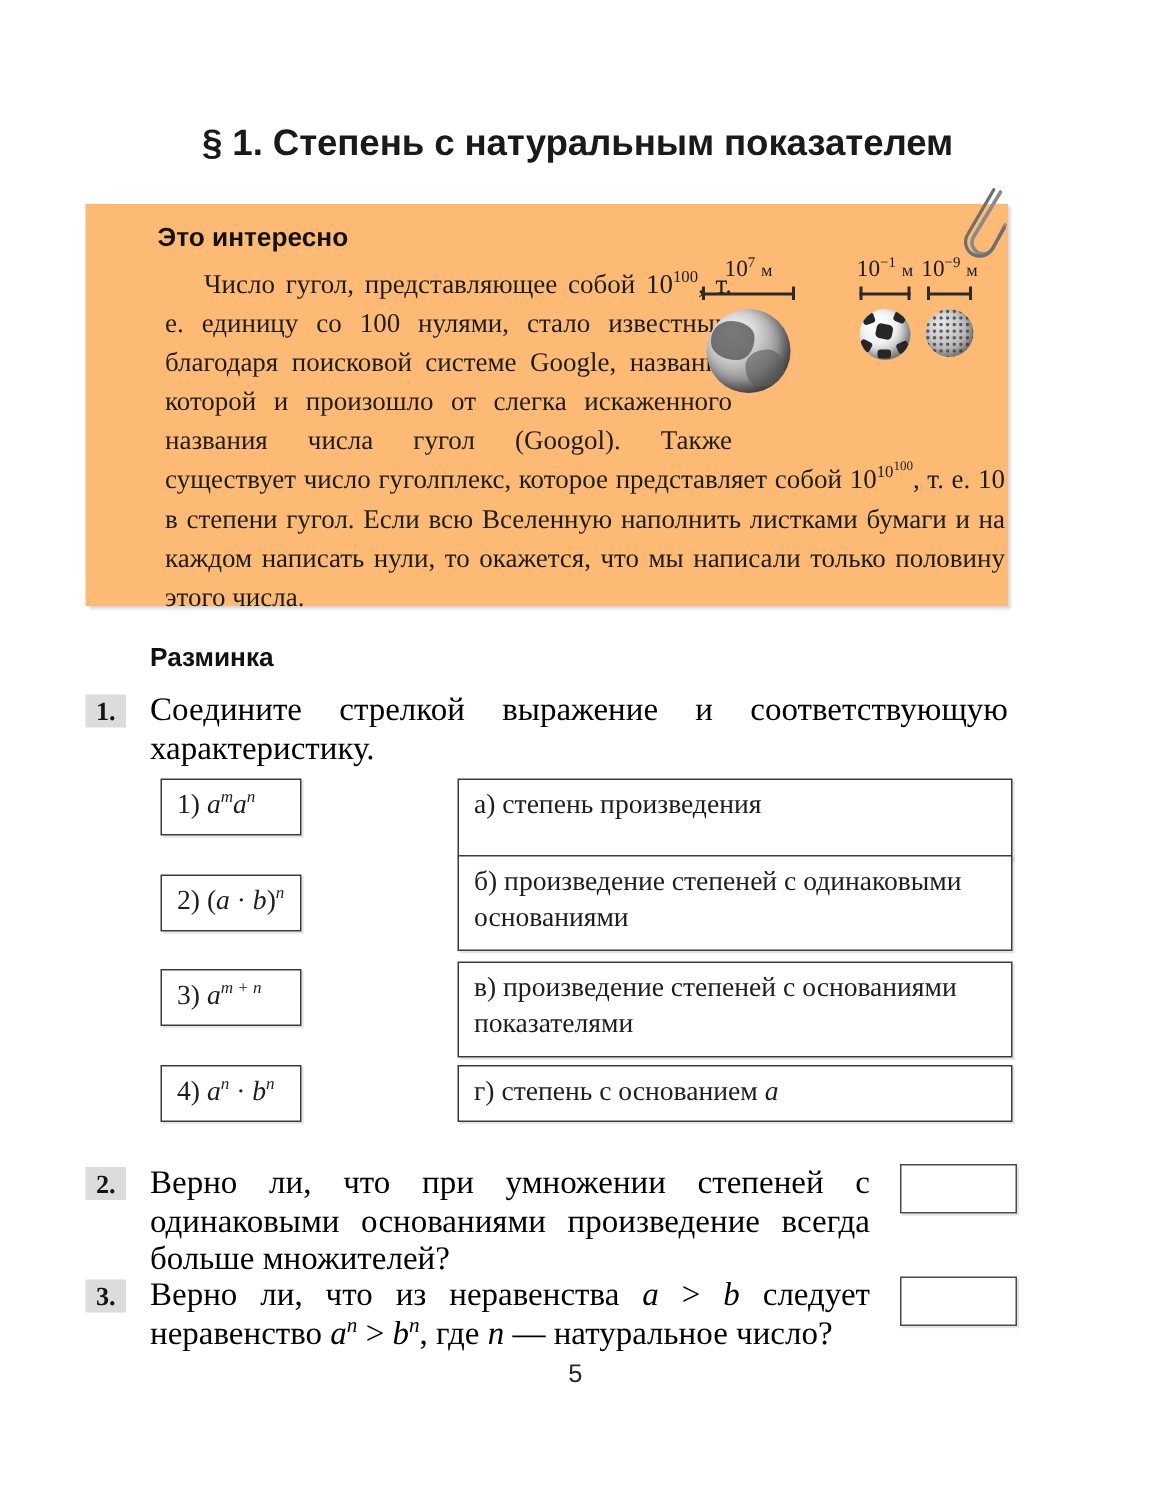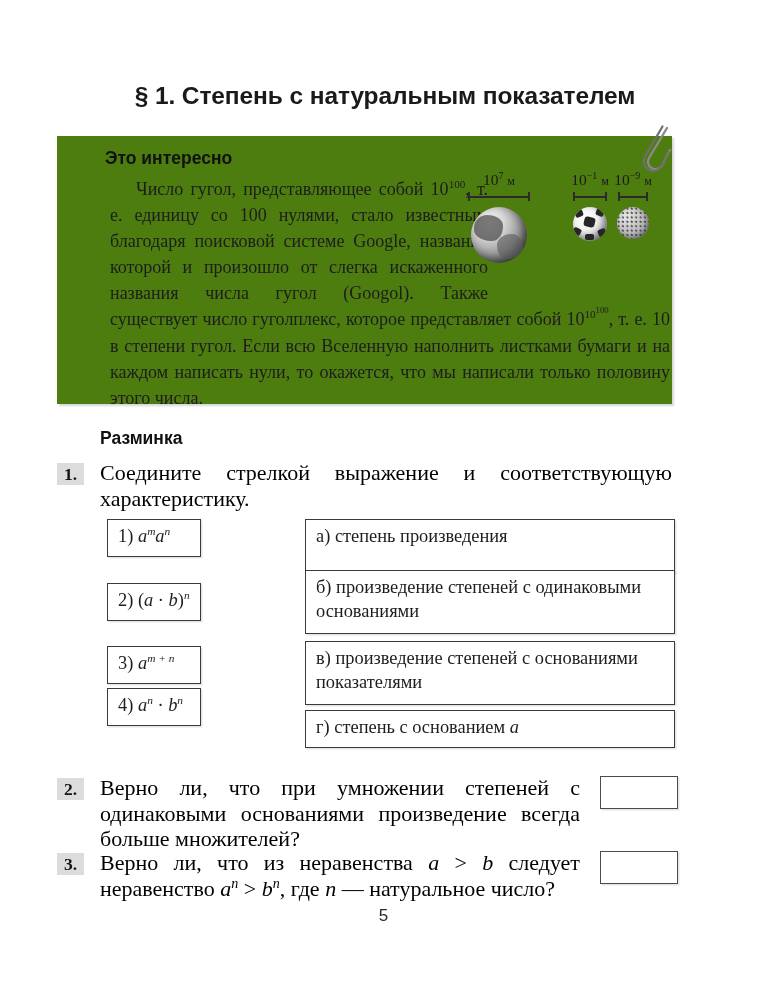--- a/index.html
+++ b/index.html
@@ -38,21 +38,21 @@
   }
   .title .ln { display: block; }
 
   
   .info-box {
     position: absolute;
     left: 57px;
     top: 136px;
     width: 615px;
     height: 268px;
-    background: #4d7c0f;
+    background: #fdba74;
     box-shadow: 2px 2px 2px rgba(0,0,0,0.16);
     box-sizing: border-box;
   }
   .info-heading {
     position: absolute;
     left: 48px;
     top: 12px;
     font-family: "Liberation Sans", sans-serif;
     font-weight: bold;
     font-size: 17.5px;
@@ -344,21 +344,21 @@
 
   <div class="mbox left" style="left:107px; top:519px; height:38px;">
     <span>1) </span><i>a</i><sup>m</sup><i>a</i><sup>n</sup>
   </div>
   <div class="mbox left" style="left:107px; top:583px; height:38px;">
     <span>2) </span><span>(</span><i>a</i><span> · </span><i>b</i><span>)</span><sup>n</sup>
   </div>
   <div class="mbox left" style="left:107px; top:646px; height:38px;">
     <span>3) </span><i>a</i><sup>m + n</sup>
   </div>
-  <div class="mbox left" style="left:107px; top:688px; height:38px;">
+  <div class="mbox left" style="left:107px; top:710px; height:38px;">
     <span>4) </span><i>a</i><sup>n</sup><span> · </span><i>b</i><sup>n</sup>
   </div>
 
   <div class="mbox right" style="left:305px; top:519px; height:54px;">
     <span>а) степень произведения</span>
   </div>
   <div class="mbox right" style="left:305px; top:570px; height:64px;">
     <span>б) произведение степеней с одинаковыми основаниями</span>
   </div>
   <div class="mbox right" style="left:305px; top:641px; height:64px;">

